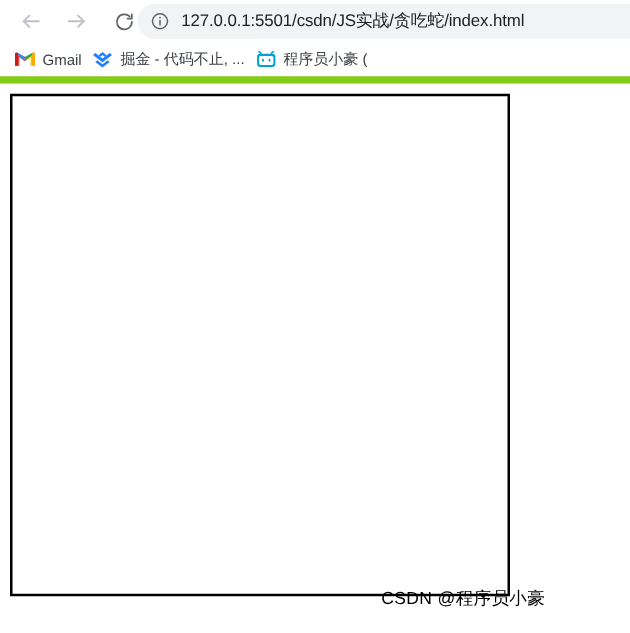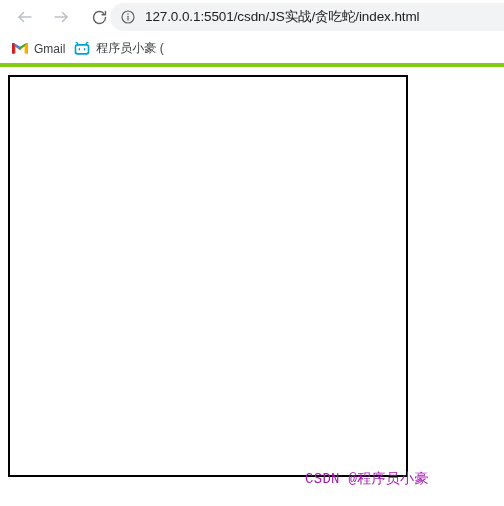--- a/index.html
+++ b/index.html
@@ -83,21 +83,21 @@
 
   
   #bookmarks-bar {
     height: 33px;
     display: flex;
     align-items: center;
     background: #ffffff;
     padding-left: 10px;
     overflow: hidden;
     white-space: nowrap;
-    border-bottom: 4px solid #84cc16;
+    border-bottom: 6px solid #84cc16;
     box-sizing: border-box;
   }
   .bookmark {
     display: flex;
     align-items: center;
     height: 24px;
     padding: 0 7px 0 2px;
     border-radius: 4px;
     cursor: pointer;
     flex: 0 0 auto;
@@ -137,25 +137,24 @@
     border: 2px solid #000000;
     box-sizing: border-box;
     background: #ffffff;
   }
 
   #csdn-watermark {
     position: absolute;
     left: 305px;
     top: 403px;
     font-size: 14px;
-    color: #a21caf;
+    color: #000000;
     white-space: nowrap;
     user-select: none;
     letter-spacing: 0.3px;
-    font-family: Liberation Mono, monospace;
   }
 </style>
 </head>
 <body>
 
 <div id="browser-chrome">
 
   <div id="toolbar">
 
     <button class="nav-btn" id="back-button" title="Back">
@@ -210,20 +209,30 @@
           <path d="M24 1.6 L12 10.6 L12 6.2 L21.6 0.6 Z" fill="#34a853"></path>
           <rect x="0" y="1.2" width="3.6" height="15.4" fill="#c5221f"></rect>
           <rect x="20.4" y="1.2" width="3.6" height="15.4" fill="#f9ab00"></rect>
         </svg>
       </span>
       <span class="bm-label">Gmail</span>
     </div>
 
 
 
+    <div class="bookmark">
+      <span class="bm-icon">
+        <svg width="16" height="14" viewBox="0 0 24 20" fill="#1e80ff">
+          <polygon points="12,0.5 16.8,4.2 14.5,6 12,4.1 9.5,6 7.2,4.2"></polygon>
+          <polygon points="12,8.2 20.6,1.6 23.4,3.9 12,12.8 0.6,3.9 3.4,1.6"></polygon>
+          <polygon points="12,15.2 18.2,10.4 20.6,12.3 12,19 3.4,12.3 5.8,10.4"></polygon>
+        </svg>
+      </span>
+      <span class="bm-label">掘金 - 代码不止, ...</span>
+    </div>
 
     <div class="bookmark">
       <span class="bm-icon">
         <svg width="16" height="14" viewBox="0 0 24 21">
           <path d="M5.5 2.2 L3 0 M18.5 2.2 L21 0" stroke="#00a1d6" stroke-width="2.2" stroke-linecap="round" fill="none"></path>
           <rect x="1" y="3" width="22" height="16" rx="4" fill="#00a1d6"></rect>
           <rect x="3.4" y="5.6" width="17.2" height="10.8" rx="2" fill="#ffffff"></rect>
           <rect x="7" y="9" width="2.2" height="3.6" rx="1.1" fill="#00a1d6"></rect>
           <rect x="14.8" y="9" width="2.2" height="3.6" rx="1.1" fill="#00a1d6"></rect>
         </svg>

